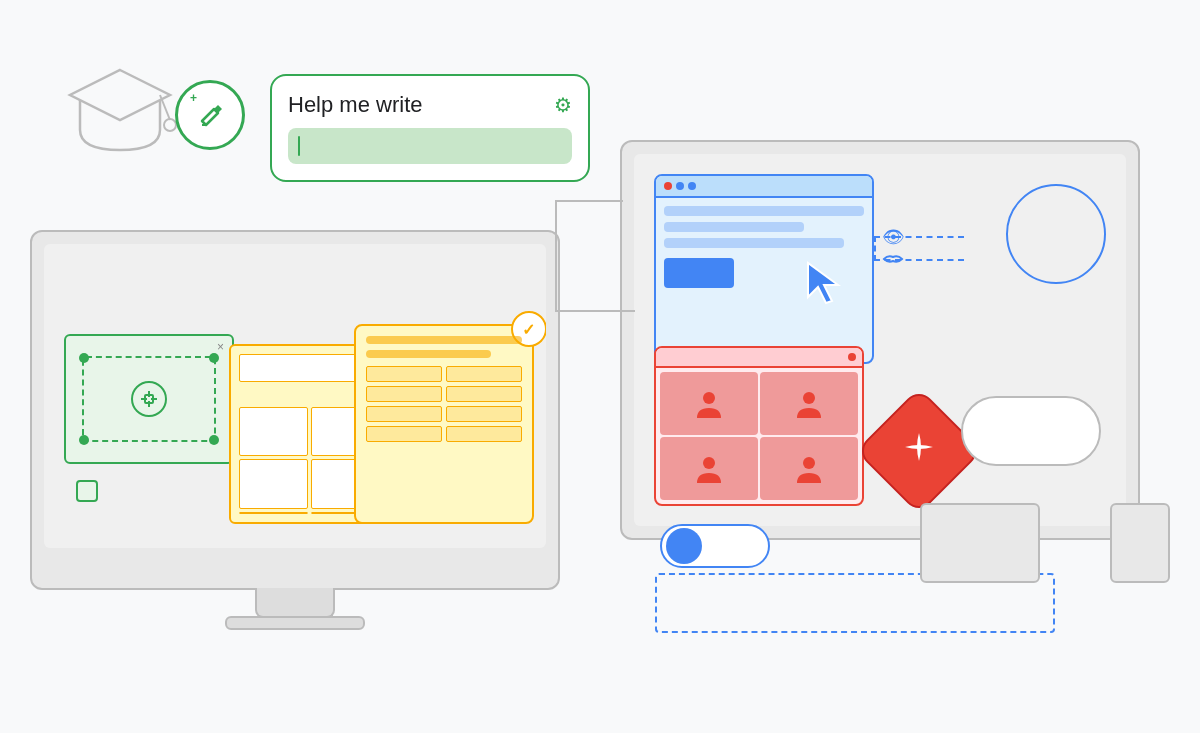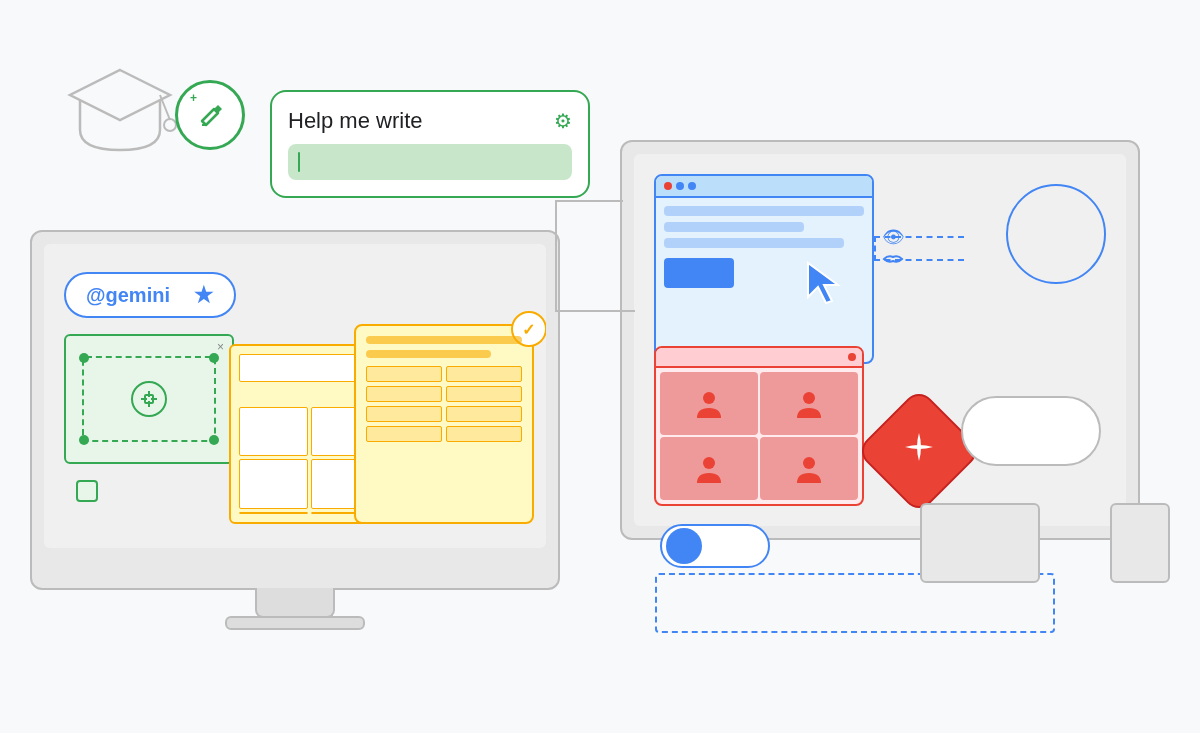--- a/index.html
+++ b/index.html
@@ -399,21 +399,21 @@
       display: flex;
       align-items: center;
       justify-content: center;
       font-size: 22px;
       color: #34a853;
     }
 
     
     .help-write-box {
       position: absolute;
-      top: 90px;
+      top: 74px;
       left: 270px;
       width: 320px;
       background: white;
       border: 2.5px solid #34a853;
       border-radius: 16px;
       padding: 16px;
     }
     .help-write-title {
       font-size: 22px;
       font-weight: 500;
@@ -502,24 +502,20 @@
     }
   </style>
 </head>
 <body>
 
 <div class="scene">
 
   <div class="left-monitor">
     <div class="left-monitor-screen">
 
-      <div class="gemini-pill">
-        <span>@gemini</span>
-        <span class="gemini-star">★</span>
-      </div>
 
       <div class="green-widget">
         <span class="green-widget-close">×</span>
         <div class="green-widget-inner">
           <div class="green-corner-dot green-corner-tl"></div>
           <div class="green-corner-dot green-corner-tr"></div>
           <div class="green-corner-dot green-corner-bl"></div>
           <div class="green-corner-dot green-corner-br"></div>
           <div class="green-widget-icon">
             <svg width="20" height="20" viewBox="0 0 20 20">

